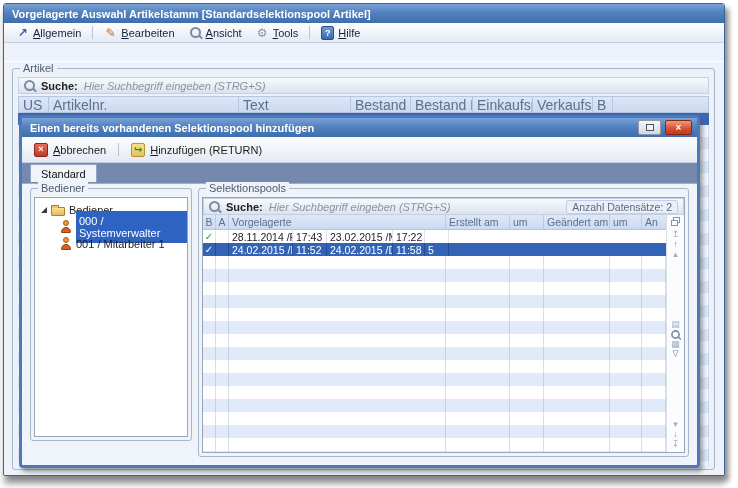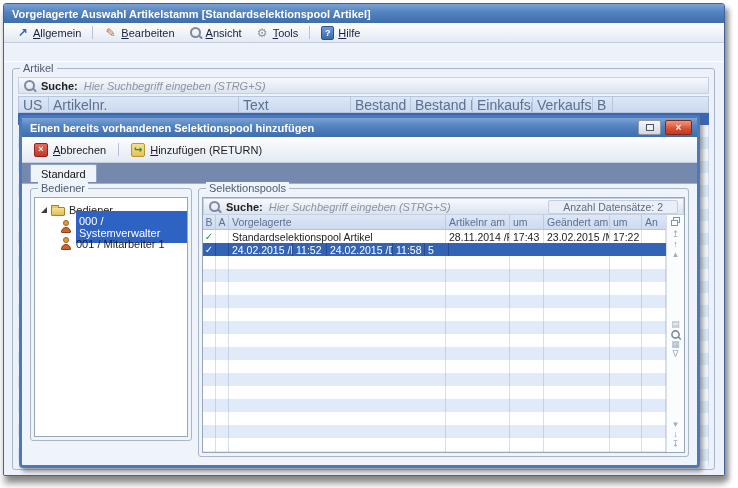--- a/index.html
+++ b/index.html
@@ -35,21 +35,21 @@
   .tab.active{background:#f4f8fd;height:17px;color:#111;border-color:#8b99ad}
   .content{position:absolute;left:0;right:0;top:57px;bottom:0;background:#edf2fa;border-top:1px solid #fff}
   
   .fieldset{position:absolute;border:1px solid #a9b6c8;border-radius:3px}
   .legend{position:absolute;top:-7px;left:7px;background:#edf2fa;padding:0 3px;color:#4e5c72;line-height:13px}
   .fs-artikel{left:8px;right:9px;top:6px;bottom:5px;display:flex;flex-direction:column;padding:8px 5px 3px}
   .searchbar{display:flex;align-items:center;gap:6px;height:15px;padding:0 5px;flex:none;
     background:linear-gradient(180deg,#f8fafc,#dbe3f0);border:1px solid #c6d0e0;cursor:text}
   .s-label{font-weight:bold;color:#222}
   .s-ph{font-style:italic;color:#8d93a0}
-  .badge{margin-left:auto;height:12px;display:flex;align-items:center;padding:0 14px;font-size:10.5px;color:#5a6b85;
+  .badge{margin-left:auto;height:12px;display:flex;align-items:center;padding:0 5px;font-size:10.5px;color:#5a6b85;
     background:#e9eef7;border:1px solid #c2cfe2;border-radius:2px}
   
   .main-thead{display:flex;height:15px;margin-top:2px;flex:none;align-items:center;
     background:linear-gradient(180deg,#dce6f5,#cbdaf0);border:1px solid #b6c6de;font-size:14px;color:#5d7090}
   .hc{height:100%;display:flex;align-items:center;padding:0 4px;border-right:1px solid #b6c6de;
     overflow:hidden;white-space:nowrap;box-sizing:border-box}
   .m-us{width:30px}.m-artnr{width:190px}.m-text{width:112px}.m-best{width:60px}.m-bestk{width:62px}
   .m-ek{width:60px}.m-vk{width:60px}.m-b{width:20px}.m-rest{flex:1;border-right:none}
   .selrow{height:12px;background:#3a67b5;flex:none}
   .stripes{flex:1;position:relative}
@@ -271,33 +271,32 @@
             <span class="s-ph">Hier Suchbegriff eingeben (STRG+S)</span>
             <span class="badge">Anzahl Datensätze: 2</span>
           </div>
 
           <div class="pools-main">
             <div class="ptable">
               <div class="pthead">
                 <div class="pc wB">B</div>
                 <div class="pc wA">A</div>
                 <div class="pc wBez">Vorgelagerte</div>
-                <div class="pc wD1">Artikelnr am</div>
+                <div class="pc wD1">Erstellt am</div>
                 <div class="pc wU1">um</div>
                 <div class="pc wD2">Geändert am</div>
                 <div class="pc wU2">um</div>
                 <div class="pc wAn">An</div>
               </div>
 
               <div class="prow">
                 <div class="pc wB">
                     <span class="check">✓</span>
                   </div>
                 <div class="pc wA"></div>
-                <div class="pc wBez">Standardselektionspool Artikel</div>
                 <div class="pc wD1">28.11.2014 /Fr</div>
                 <div class="pc wU1">17:43</div>
                 <div class="pc wD2">23.02.2015 /Mo</div>
                 <div class="pc wU2">17:22</div>
                 <div class="pc wAn"></div>
               </div>
 
               <div class="prow selected">
                 <div class="pc wB">
                     <span class="check">✓</span>

